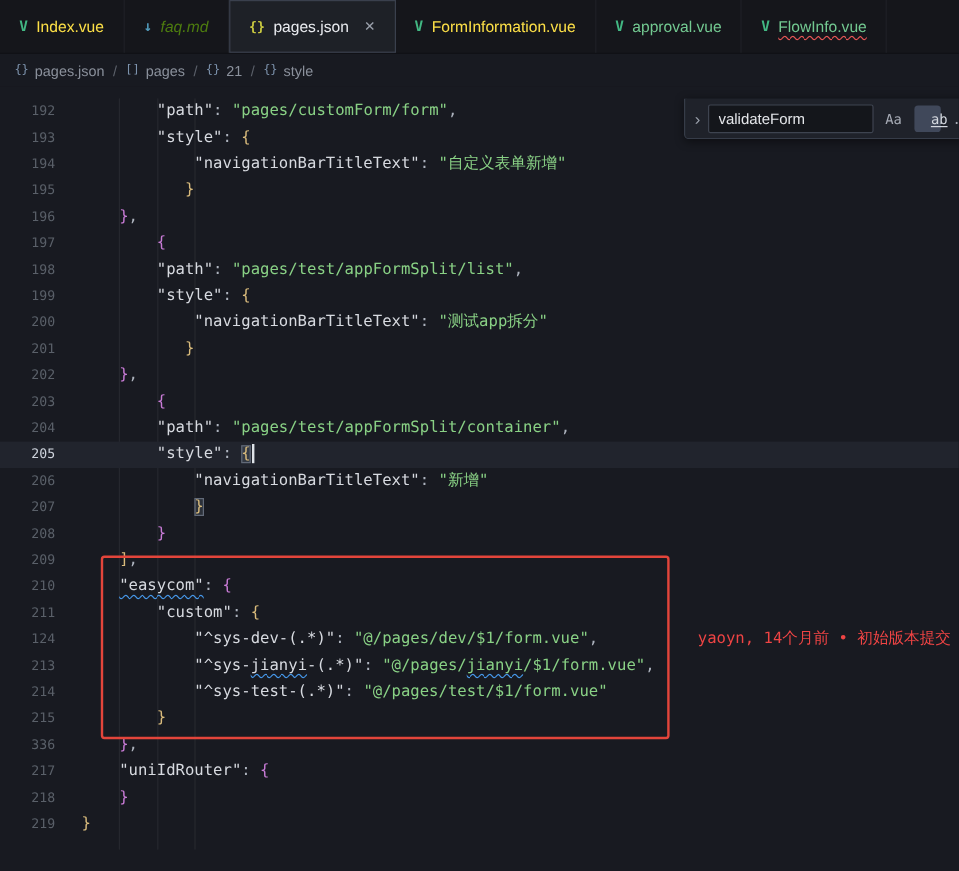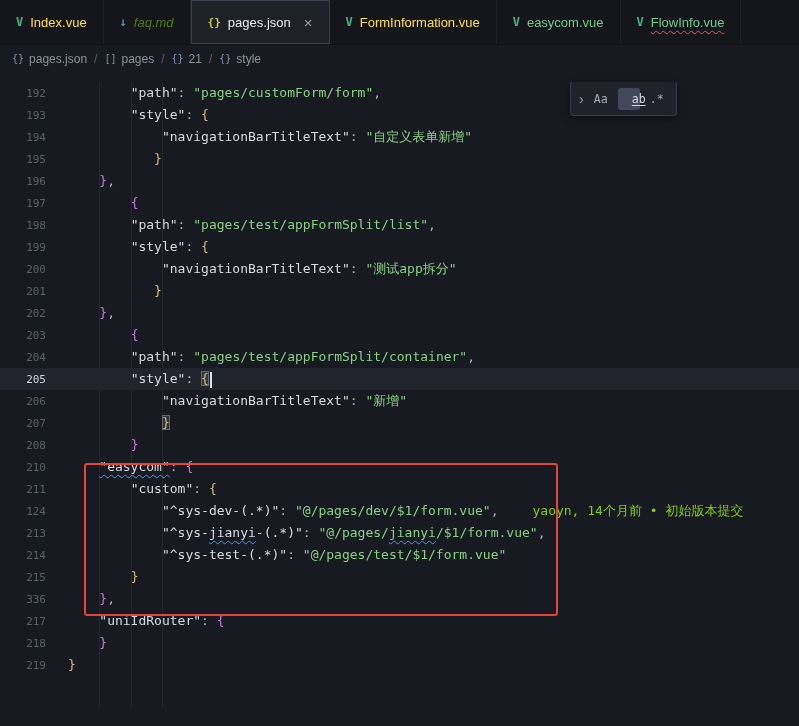--- a/index.html
+++ b/index.html
@@ -42,21 +42,21 @@
         font-size:11px; }
   .row.current .ln { color:#ced3dc; }
   .code { padding-left:22px; }
   .k    { color:#d7dae0; }
   .p    { color:#aeb4bf; }
   .s    { color:#89d185; }
   .gold { color:#d9bb7c; }
   .mag  { color:#c87bd6; }
   .bm   { outline:1px solid #626a78; outline-offset:-1px; background:rgba(120,130,150,.22); }
   .sq   { text-decoration:underline wavy #4596e8 1px; text-underline-offset:3px; }
-  .blame{ color:#84cc16; margin-left:34px; }
+  .blame{ color:#ef4444; margin-left:83px; }
   .cursor { display:inline-block; width:2px; height:16px; background:#dfe3e8;
             vertical-align:middle; margin-left:1px; }
 
   .guide { position:absolute; top:10px; height:626px; width:1px;
            background:rgba(255,255,255,.06); z-index:0; }
 
   
   .anno-box { position:absolute; left:84px; top:391px; width:474px; height:153px;
               border:2px solid #e3453b; border-radius:3px; z-index:5;
               pointer-events:none; }
@@ -92,21 +92,21 @@
     <span class="ticon json">{}</span>
     <span class="tlabel">pages.json</span>
     <span class="tclose">×</span>
   </div>
   <div class="tab t-mod">
     <span class="ticon vue">V</span>
     <span class="tlabel">FormInformation.vue</span>
   </div>
   <div class="tab t-green">
     <span class="ticon vue">V</span>
-    <span class="tlabel">easycom.vue</span>
+    <span class="tlabel">approval.vue</span>
   </div>
   <div class="tab t-green-err">
     <span class="ticon vue">V</span>
     <span class="tlabel">FlowInfo.vue</span>
   </div>
 </div>
 
 <div class="breadcrumb">
   <span class="crumb">
     <span class="cicon">{}</span>
@@ -145,33 +145,35 @@
       <div class="row"><span class="ln">199</span><span class="code">        <span class="k">"style"</span><span class="p">: </span><span class="gold">{</span></span></div>
       <div class="row"><span class="ln">200</span><span class="code">            <span class="k">"navigationBarTitleText"</span><span class="p">: </span><span class="s">"测试app拆分"</span></span></div>
       <div class="row"><span class="ln">201</span><span class="code">           <span class="gold">}</span></span></div>
       <div class="row"><span class="ln">202</span><span class="code">    <span class="mag">}</span><span class="p">,</span></span></div>
       <div class="row"><span class="ln">203</span><span class="code">        <span class="mag">{</span></span></div>
       <div class="row"><span class="ln">204</span><span class="code">        <span class="k">"path"</span><span class="p">: </span><span class="s">"pages/test/appFormSplit/container"</span><span class="p">,</span></span></div>
       <div class="row current"><span class="ln">205</span><span class="code">        <span class="k">"style"</span><span class="p">: </span><span class="gold bm">{</span><span class="cursor"></span></span></div>
       <div class="row"><span class="ln">206</span><span class="code">            <span class="k">"navigationBarTitleText"</span><span class="p">: </span><span class="s">"新增"</span></span></div>
       <div class="row"><span class="ln">207</span><span class="code">            <span class="gold bm">}</span></span></div>
       <div class="row"><span class="ln">208</span><span class="code">        <span class="mag">}</span></span></div>
+      <div class="row"><span class="ln">209</span><span class="code">    <span class="gold">]</span><span class="p">,</span></span></div>
       <div class="row"><span class="ln">210</span><span class="code">    <span class="k sq">"easycom"</span><span class="p">: </span><span class="mag">{</span></span></div>
       <div class="row"><span class="ln">211</span><span class="code">        <span class="k">"custom"</span><span class="p">: </span><span class="gold">{</span></span></div>
       <div class="row"><span class="ln">124</span><span class="code">            <span class="k">"^sys-dev-(.*)"</span><span class="p">: </span><span class="s">"@/pages/dev/$1/form.vue"</span><span class="p">,</span><span class="blame">yaoyn, 14个月前 • 初始版本提交</span></span></div>
       <div class="row"><span class="ln">213</span><span class="code">            <span class="k">"^sys-</span><span class="k sq">jianyi</span><span class="k">-(.*)"</span><span class="p">: </span><span class="s">"@/pages/</span><span class="s sq">jianyi</span><span class="s">/$1/form.vue"</span><span class="p">,</span></span></div>
       <div class="row"><span class="ln">214</span><span class="code">            <span class="k">"^sys-test-(.*)"</span><span class="p">: </span><span class="s">"@/pages/test/$1/form.vue"</span></span></div>
       <div class="row"><span class="ln">215</span><span class="code">        <span class="gold">}</span></span></div>
       <div class="row"><span class="ln">336</span><span class="code">    <span class="mag">}</span><span class="p">,</span></span></div>
       <div class="row"><span class="ln">217</span><span class="code">    <span class="k">"uniIdRouter"</span><span class="p">: </span><span class="mag">{</span></span></div>
       <div class="row"><span class="ln">218</span><span class="code">    <span class="mag">}</span></span></div>
       <div class="row"><span class="ln">219</span><span class="code"><span class="gold">}</span></span></div>
     </div>
 
   <div class="anno-box"></div>
 
   <div class="find">
     <span class="find-toggle">›</span>
+    <input class="find-input" value="validateForm" style="">
     <span class="find-btn">Aa</span>
     <span class="find-btn ww active">ab</span>
     <span class="find-btn">.*</span>
   </div>
 </div>
 
 </body></html>

